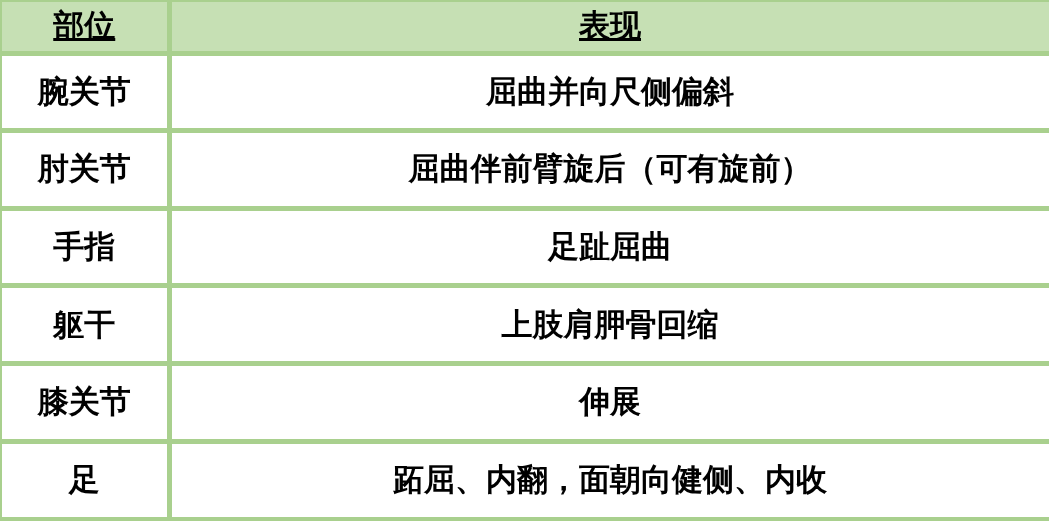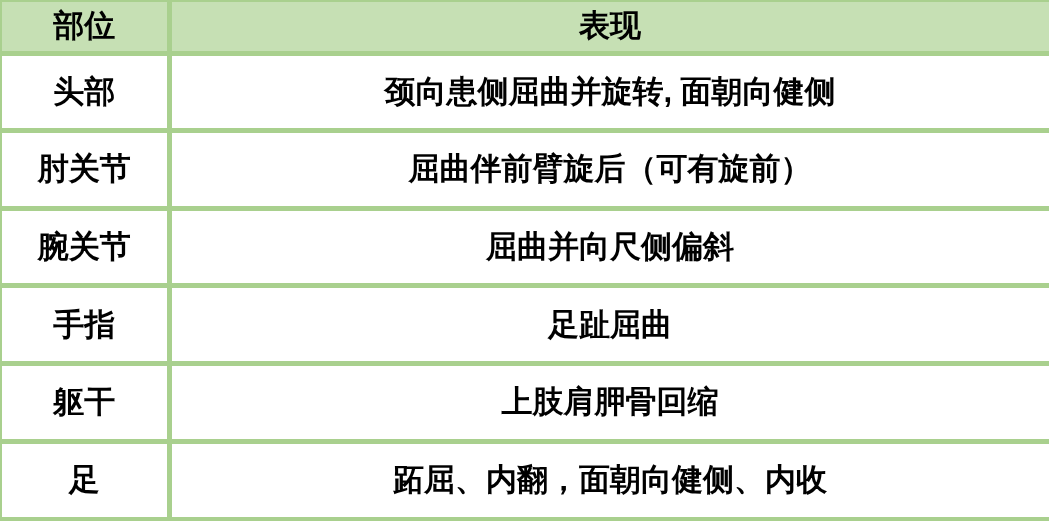--- a/index.html
+++ b/index.html
@@ -44,55 +44,56 @@
   tr:last-child > td { border-bottom-width: 4px; }
   tr > th:first-child, tr > td:first-child { border-left-width: 2px; }
   tr > th:last-child, tr > td:last-child { border-right-width: 3px; }
 
   col.col-part { width: 168px; }
   col.col-manifestation { width: 881px; }
 
   thead th {
     background: var(--header-bg);
     font-weight: 700;
+    text-decoration: underline;
   }
 </style>
 </head>
 <body>
 
 <table class="body-part-table">
   <colgroup>
     <col class="col-part">
     <col class="col-manifestation">
   </colgroup>
   <thead>
     <tr>
       <th>部位</th>
       <th>表现</th>
     </tr>
   </thead>
   <tbody>
     <tr>
-      <td>头部</td>
-      <td>颈向患侧屈曲并旋转, 面朝向健侧</td>
+      <td>腕关节</td>
+      <td>屈曲并向尺侧偏斜</td>
     </tr>
     <tr>
       <td>肘关节</td>
       <td>屈曲伴前臂旋后（可有旋前）</td>
-    </tr>
-    <tr>
-      <td>腕关节</td>
-      <td>屈曲并向尺侧偏斜</td>
     </tr>
     <tr>
       <td>手指</td>
       <td>足趾屈曲</td>
     </tr>
     <tr>
       <td>躯干</td>
       <td>上肢肩胛骨回缩</td>
     </tr>
     <tr>
+      <td>膝关节</td>
+      <td>伸展</td>
+    </tr>
+    <tr>
       <td>足</td>
       <td>跖屈、内翻，面朝向健侧、内收</td>
     </tr>
   </tbody>
 </table>
 
 </body></html>

